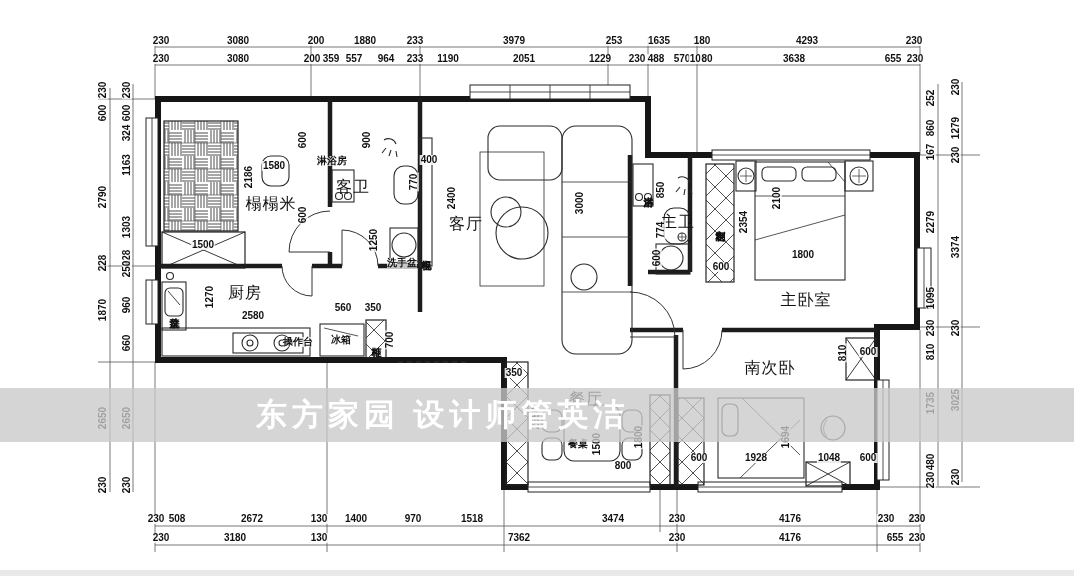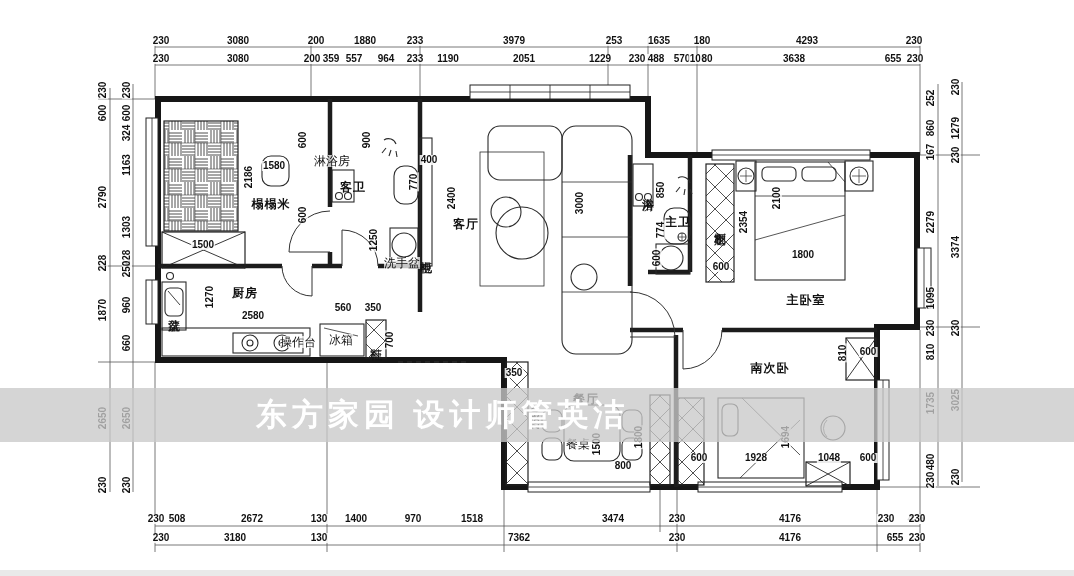--- a/index.html
+++ b/index.html
@@ -3,22 +3,22 @@
 <meta charset="utf-8">
 <style>
   html,body{margin:0;padding:0;background:#fff;}
   #app{position:relative;width:1074px;height:576px;background:#ffffff;overflow:hidden;
        font-family:"Liberation Sans","DejaVu Sans",sans-serif;}
   #plan-svg{position:absolute;left:0;top:0;}
   #labels{position:absolute;left:0;top:0;width:1074px;height:576px;}
   .lbl{position:absolute;line-height:1;white-space:pre;color:#111;transform:translate(-50%,-50%);}
   .dim{font-size:10px;font-weight:700;background:rgba(255,255,255,.85);padding:0 1px;}
   .dim.v{transform:translate(-50%,-50%) rotate(-90deg);background:rgba(255,255,255,.7);}
-  .room{font-size:12px;font-weight:700;letter-spacing:1px;}
-  .fix{font-size:12px;font-weight:400;background:rgba(255,255,255,.75);}
+  .room{font-size:16px;font-weight:400;letter-spacing:1px;}
+  .fix{font-size:10px;font-weight:700;background:rgba(255,255,255,.75);}
   .fix.w{writing-mode:vertical-rl;text-orientation:upright;}
   #wm-band{position:absolute;left:0;top:388px;width:1074px;height:54px;
            background:rgba(201,201,201,.78);display:flex;align-items:center;}
   #wm-text{margin-left:256px;font-size:31px;font-weight:700;color:#ffffff;
            letter-spacing:5px;white-space:nowrap;}
   #bottom-edge{position:absolute;left:0;bottom:0;width:1074px;height:6px;background:#e9e9e9;}
 </style>
 </head>
 <body>
 

